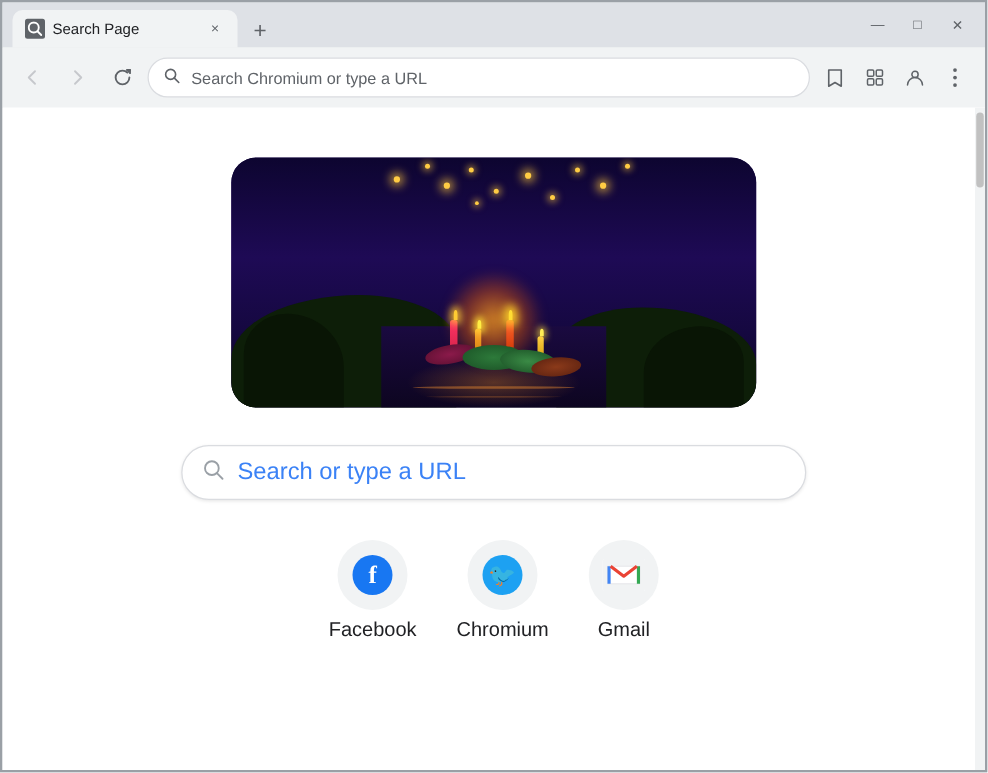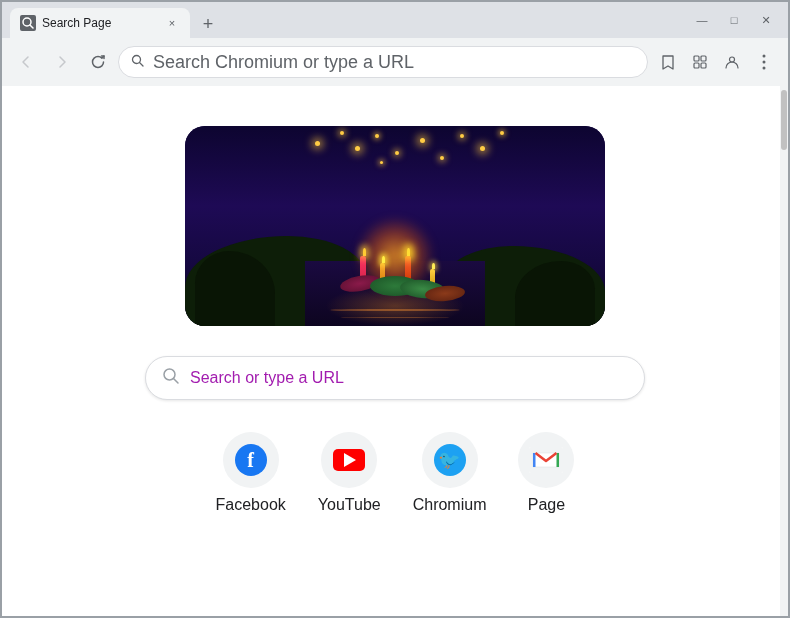--- a/index.html
+++ b/index.html
@@ -156,21 +156,21 @@
       gap: 8px;
       border: 1px solid #dadce0;
     }
 
     .address-icon {
       color: #5f6368;
       font-size: 13px;
     }
 
     .address-text {
-      font-size: 18px;
+      font-size: 13px;
       color: #5f6368;
       flex: 1;
     }
 
     .nav-actions {
       display: flex;
       align-items: center;
       gap: 0;
     }
 
@@ -249,22 +249,22 @@
       gap: 10px;
       box-shadow: 0 1px 3px rgba(0,0,0,0.1);
     }
 
     .search-icon {
       color: #9aa0a6;
       font-size: 16px;
     }
 
     .search-placeholder {
-      font-size: 16px;
-      color: #a21caf;
+      font-size: 19px;
+      color: #3b82f6;
     }
 
     
     .shortcuts-row {
       display: flex;
       gap: 32px;
       margin-top: 32px;
     }
 
     .shortcut {
@@ -491,28 +491,20 @@
 
     <div class="shortcuts-row">
 
       <div class="shortcut">
         <div class="shortcut-icon">
           <div class="fb-icon">f</div>
         </div>
         <span class="shortcut-label">Facebook</span>
       </div>
 
-      <div class="shortcut">
-        <div class="shortcut-icon">
-          <div class="yt-icon">
-            <div class="yt-play"></div>
-          </div>
-        </div>
-        <span class="shortcut-label">YouTube</span>
-      </div>
 
       <div class="shortcut">
         <div class="shortcut-icon">
           <div class="tw-icon">
             <span class="tw-bird">🐦</span>
           </div>
         </div>
         <span class="shortcut-label">Chromium</span>
       </div>
 
@@ -538,21 +530,21 @@
 
             <path d="M4 6h26v14H4z" rx="1" fill="#fff" stroke="#dadce0" stroke-width="0.5"></path>
 
             <rect x="4" y="6" width="2.5" height="14" fill="#4285f4"></rect>
 
             <rect x="27.5" y="6" width="2.5" height="14" fill="#34a853"></rect>
 
             <path d="M6.5 6 L17 14 L27.5 6" stroke="#ea4335" stroke-width="2.5" fill="none" stroke-linejoin="round"></path>
           </svg>
         </div>
-        <span class="shortcut-label">Page</span>
+        <span class="shortcut-label">Gmail</span>
       </div>
 
     </div>
 
     <div class="scrollbar">
       <div class="scrollbar-thumb"></div>
     </div>
 
   </div>
 

